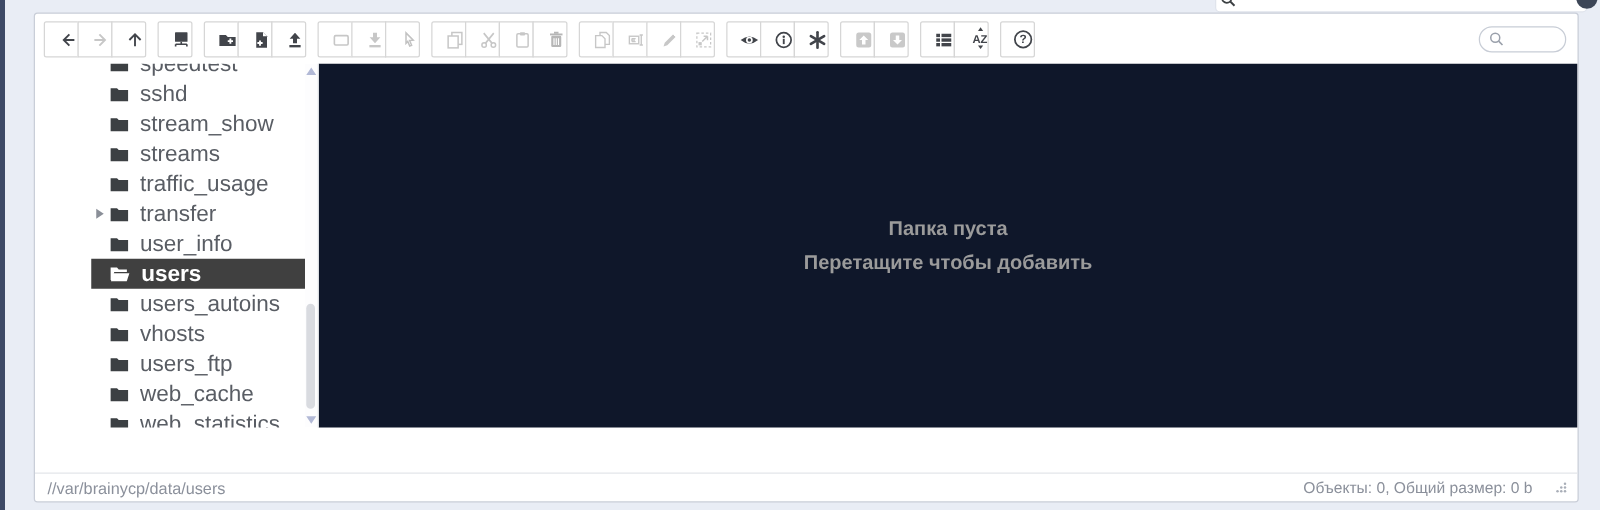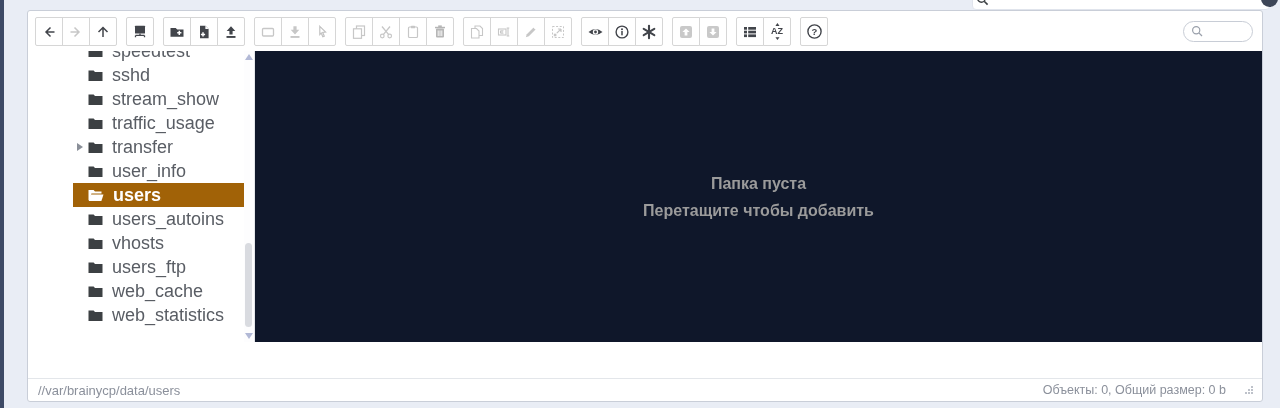--- a/index.html
+++ b/index.html
@@ -18,21 +18,21 @@
 
   
   .panel{position:absolute;left:27px;top:10px;width:1236px;height:392px;background:#fff;
     border:1px solid #c9ced8;border-radius:3px;box-sizing:border-box;
     display:flex;flex-direction:column;overflow:hidden;}
 
   
   .toolbar{display:flex;align-items:center;padding:6px 6px 5px 7px;flex:0 0 auto;}
   .tb-group{display:flex;margin-right:9px;}
   .tb-btn{width:28px;height:29px;background:#fff;border:1px solid #d6d6d6;margin-left:-1px;
-    display:flex;align-items:center;justify-content:center;padding:0;box-sizing:border-box;cursor:pointer;}
+    display:flex;align-items:center;justify-content:flex-end;padding:0;box-sizing:border-box;cursor:pointer;}
   .tb-group .tb-btn:first-child{margin-left:0;border-radius:2px 0 0 2px;}
   .tb-group .tb-btn:last-child{border-radius:0 2px 2px 0;}
   .tb-group .tb-btn:only-child{border-radius:2px;}
   .az{display:flex;flex-direction:column;align-items:center;line-height:1;color:#42454b;}
   .az .caret{font-size:5px;transform:scaleX(1.4);}
   .az .azt{font-size:9px;font-weight:bold;letter-spacing:0;}
   .tb-search{margin-left:auto;margin-right:3px;width:70px;height:21px;border:1px solid #c8cdd6;
     border-radius:11px;display:flex;align-items:center;padding-left:7px;box-sizing:border-box;background:#fff;}
   .tb-search input{border:none;outline:none;width:44px;font-size:11px;background:transparent;
     font-family:"Liberation Sans",sans-serif;color:#555;}
@@ -40,21 +40,21 @@
   
   .content{flex:1 1 auto;display:flex;min-height:0;}
   .nav{width:227px;flex:0 0 227px;position:relative;overflow:hidden;border-right:1px solid #e4e6ea;box-sizing:border-box;}
   .treelist{margin-top:-12px;}
   .treerow{position:relative;height:24px;}
   .row-caret{position:absolute;left:49px;top:50%;margin-top:-4px;width:0;height:0;
     border-left:6px solid #8a8f98;border-top:4px solid transparent;border-bottom:4px solid transparent;}
   .rowinner{position:absolute;left:45px;right:2px;top:0;bottom:0;display:flex;align-items:center;
     padding-left:15px;gap:9px;cursor:pointer;}
   .rowlabel{font-size:18px;color:#595d64;white-space:nowrap;}
-  .treerow.selected .rowinner{background:#a16207;right:2px;}
+  .treerow.selected .rowinner{background:#404040;right:2px;}
   .treerow.selected .rowlabel{color:#fff;font-weight:bold;}
   .treerow.selected::after{content:"";position:absolute;right:3px;top:5px;width:2px;height:9px;background:#6f9be4;}
   
   .tree-scroll{position:absolute;right:0;top:0;bottom:0;width:10px;background:#fdfdfe;}
   .scroll-up{position:absolute;top:3px;left:1px;width:0;height:0;
     border-bottom:6px solid #b2b9d6;border-left:4px solid transparent;border-right:4px solid transparent;}
   .scroll-down{position:absolute;bottom:3px;left:1px;width:0;height:0;
     border-top:6px solid #b2b9d6;border-left:4px solid transparent;border-right:4px solid transparent;}
   .scroll-thumb{position:absolute;left:1px;width:7px;top:66%;height:29%;background:#d9dbe0;border-radius:4px;}
 
@@ -322,20 +322,30 @@
 
     <div class="rowinner">
       <svg class="folder-closed" width="15" height="13" viewBox="0 0 15 13">
                 <path d="M0.5 1.5 H5.6 L7 3 H14.5 V12 H0.5 Z" fill="#3c4043"></path>
               </svg>
 
       <span class="rowlabel">stream_show</span>
     </div>
   </div>
 
+  <div class="treerow">
+
+    <div class="rowinner">
+      <svg class="folder-closed" width="15" height="13" viewBox="0 0 15 13">
+                <path d="M0.5 1.5 H5.6 L7 3 H14.5 V12 H0.5 Z" fill="#3c4043"></path>
+              </svg>
+
+      <span class="rowlabel">streams</span>
+    </div>
+  </div>
 
   <div class="treerow">
 
     <div class="rowinner">
       <svg class="folder-closed" width="15" height="13" viewBox="0 0 15 13">
                 <path d="M0.5 1.5 H5.6 L7 3 H14.5 V12 H0.5 Z" fill="#3c4043"></path>
               </svg>
 
       <span class="rowlabel">traffic_usage</span>
     </div>

